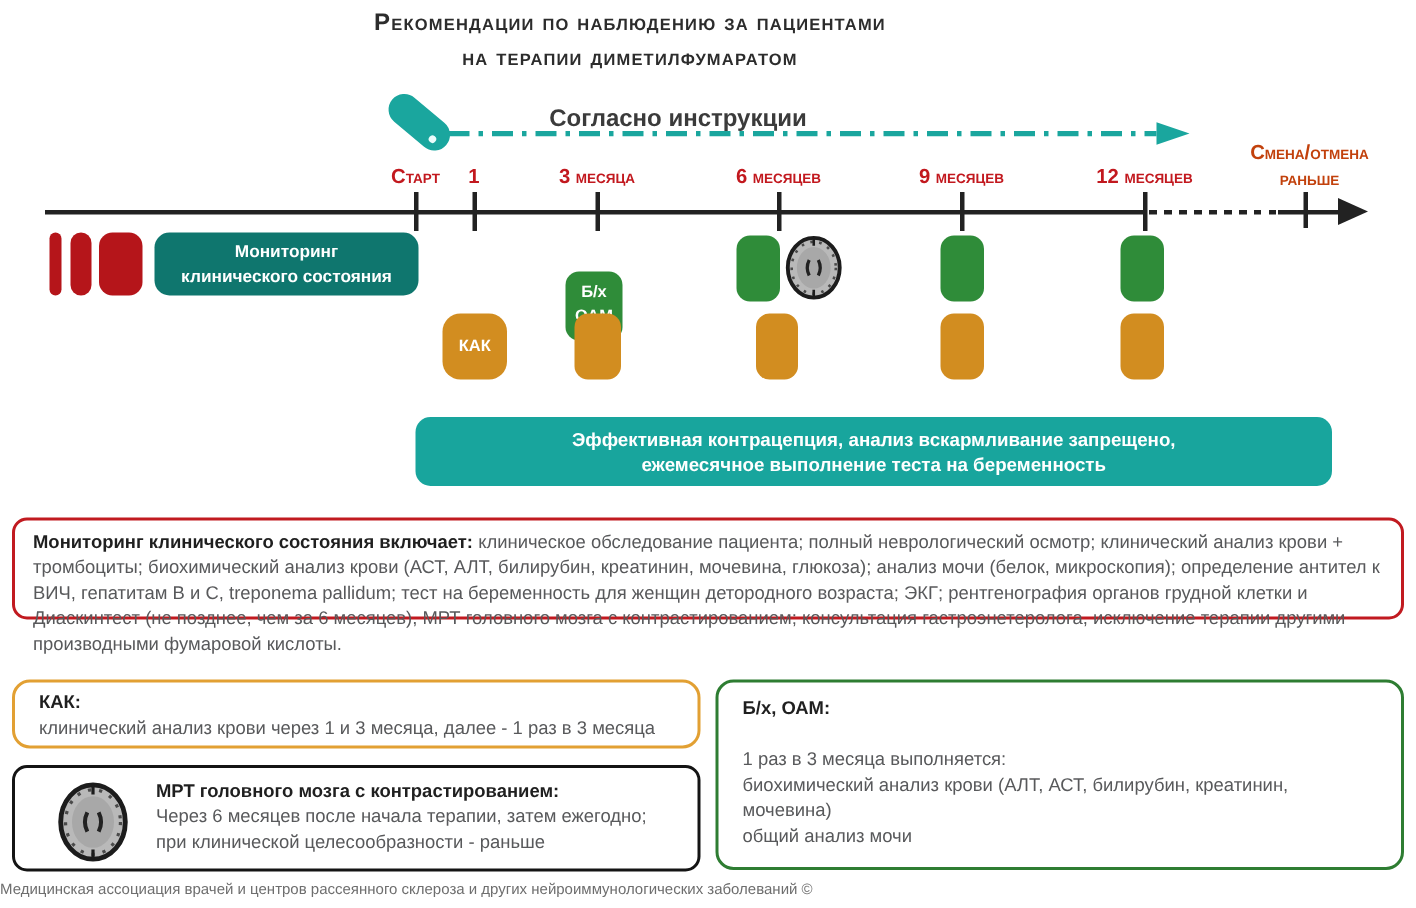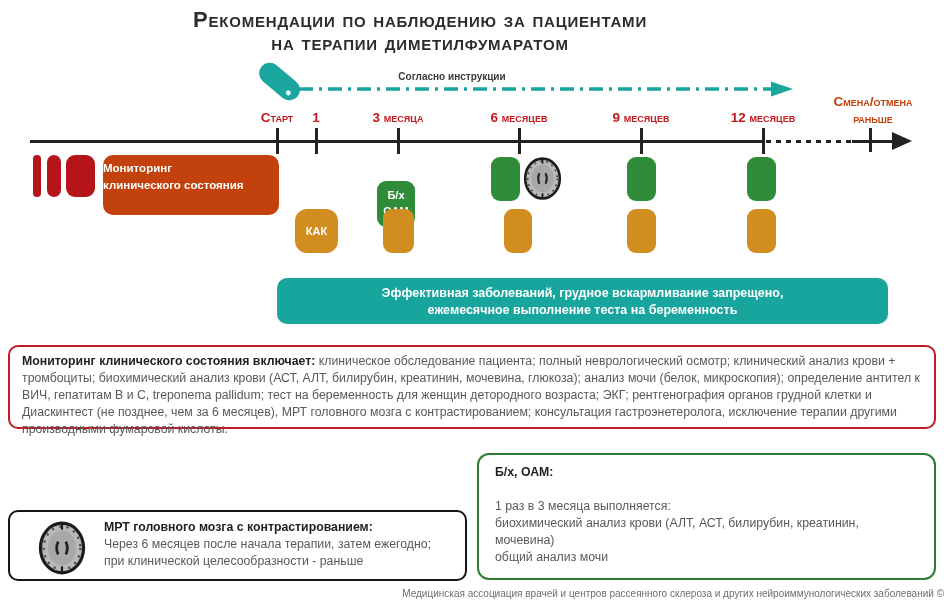--- a/index.html
+++ b/index.html
@@ -2,35 +2,35 @@
 <html><head>
 <meta charset="utf-8">
 <style>
   * { margin:0; padding:0; box-sizing:border-box; }
   html,body { background:#ffffff; }
   body { font-family:"Liberation Sans", sans-serif; }
   #canvas { position:relative; width:944px; height:605px; background:#fff; overflow:hidden; }
 
   
   .title-line { position:absolute; left:0; width:840px; text-align:center;
-    font-weight:700; font-size:22px; letter-spacing:.8px; color:#2c2c2c;
+    font-weight:700; font-size:16px; letter-spacing:.8px; color:#2c2c2c;
     font-variant:small-caps; }
   .title-1 { top:7px; }
   .title-2 { top:30px; }
 
   
   .pill { position:absolute; left:256px; top:71px; width:47px; height:21px;
     background:#1aa69e; border-radius:12px; transform:rotate(40deg); }
   .pill::after { content:""; position:absolute; right:7px; bottom:5px; width:5px; height:5px;
     background:#eafcfb; border-radius:50%; }
 
   
   .instr-arrow { position:absolute; left:297px; top:80px; }
   .instr-label { position:absolute; left:452px; top:71px; transform:translateX(-50%);
-    font-size:10px; font-weight:700; color:#3b3b3b; white-space:nowrap; }
+    font-size:16px; font-weight:700; color:#3b3b3b; white-space:nowrap; }
 
   
   .tl-line   { position:absolute; left:30px;  top:140px; width:734px; height:3px; background:#222; }
   .tl-dotted { position:absolute; left:766px; top:140px; width:88px;  height:3px;
     background:repeating-linear-gradient(90deg,#222 0 5px,transparent 5px 10px); }
   .tl-solid2 { position:absolute; left:852px; top:140px; width:42px; height:3px; background:#222; }
   .tl-head   { position:absolute; left:892px; top:132px; width:0; height:0;
     border-top:9px solid transparent; border-bottom:9px solid transparent; border-left:20px solid #222; }
   .tick { position:absolute; top:128px; width:3px; height:26px; background:#222; }
   .tk0{left:276px;} .tk1{left:315px;} .tk2{left:397px;} .tk3{left:518px;}
@@ -42,23 +42,23 @@
   .tlbl4{left:641px;} .tlbl5{left:763px;}
   .end-label { position:absolute; left:873px; top:93px; transform:translateX(-50%);
     text-align:center; font-size:13.5px; font-weight:700; color:#c2410c;
     font-variant:small-caps; line-height:17px; white-space:nowrap; }
 
   
   .redbar { position:absolute; top:155px; background:#b5151a; }
   .rb1 { left:33px; width:8px;  height:42px; border-radius:4px; }
   .rb2 { left:47px; width:14px; height:42px; border-radius:7px; }
   .rb3 { left:66px; width:29px; height:42px; border-radius:9px; }
-  .monitoring-box { position:absolute; left:103px; top:155px; width:176px; height:60px;
-    background:#c2410c; border-radius:10px; color:#fff; font-weight:700; font-size:11.5px;
-    line-height:17px; padding-top:5px; }
+  .monitoring-box { position:absolute; left:103px; top:155px; width:176px; height:42px;
+    background:#0f766e; border-radius:10px; color:#fff; font-weight:700; font-size:11.5px;
+    text-align:center; line-height:17px; padding-top:5px; }
 
   
   .marker { position:absolute; border-radius:9px; color:#fff; font-weight:700;
     font-size:11px; text-align:center; }
   .m-green  { background:#2f8c39; }
   .m-orange { background:#d28d20; }
   .mk-bh   { left:377px; top:155px; width:38px; height:46px; line-height:16px; padding-top:6px;margin-top:26px; }
   .mk-g6   { left:491px; top:157px; width:29px; height:44px; }
   .mk-g9   { left:627px; top:157px; width:29px; height:44px; }
   .mk-g12  { left:747px; top:157px; width:29px; height:44px; }
@@ -71,34 +71,34 @@
 
   
   .banner { position:absolute; left:277px; top:278px; width:611px; height:46px;
     background:#18a59d; border-radius:10px; color:#fff; font-weight:700; font-size:12.5px;
     text-align:center; line-height:16.5px; padding-top:7px; }
 
   
   .info-box { position:absolute; background:#fff; border-radius:12px;
     font-size:12.3px; color:#58595b; line-height:17px; }
   .ib-title { font-weight:700; color:#1f1f1f; }
-  .box-monitoring { left:8px;  top:345px; width:928px; height:84px;
+  .box-monitoring { left:8px;  top:345px; width:928px; height:68px;
     border:2.5px solid #c11a20; border-radius:10px; padding:6px 12px; }
   .box-kak  { left:8px;  top:453px; width:459px; height:46px;
     border:2.5px solid #e2a033; padding:5px 16px; }
   .box-bh   { left:477px; top:453px; width:459px; height:127px;
     border:2.5px solid #2e7d32; padding:9px 16px; }
   .box-bh .gap { height:17px; }
   .box-mrt  { left:8px; top:510px; width:459px; height:71px;
     border:2.5px solid #141414; border-radius:10px; padding:7px 10px; }
   .box-mrt .mrt-text { margin-left:84px; }
   .brain-lg { position:absolute; left:24px; top:8px; width:56px; height:56px; }
 
   
-  .footer { position:absolute; left:0; top:588px; width:944px; text-align:right;
+  .footer { position:absolute; left:0; top:588px; width:944px; text-align:left;
     font-size:10px; color:#6e6e6e; }
 </style>
 </head>
 <body>
 
 <div id="canvas">
 
   <div class="title-line title-1">Рекомендации по наблюдению за пациентами</div>
   <div class="title-line title-2">на терапии диметилфумаратом</div>
 
@@ -158,28 +158,32 @@
     <path d="M27.5 20 q3 6 0 12" stroke="#222" stroke-width="2.5" fill="none"></path>
   </svg>
 
   <div class="marker m-orange mk-kak">КАК</div>
   <div class="marker m-orange mk-o3"></div>
   <div class="marker m-orange mk-o6"></div>
   <div class="marker m-orange mk-o9"></div>
   <div class="marker m-orange mk-o12"></div>
 
   <div class="banner">
-    <div>Эффективная заболеваний, грудное вскармливание запрещено,</div>
+    <div>Эффективная контрацепция, анализ вскармливание запрещено,</div>
     <div>ежемесячное выполнение теста на беременность</div>
   </div>
 
   <div class="info-box box-monitoring">
     <span class="ib-title">Мониторинг клинического состояния включает: </span><span>клиническое обследование пациента; полный неврологический осмотр; клинический анализ крови + тромбоциты; биохимический анализ крови (АСТ, АЛТ, билирубин, креатинин, мочевина, глюкоза); анализ мочи (белок, микроскопия); определение антител к ВИЧ, гепатитам В и С, treponema pallidum; тест на беременность для женщин детородного возраста; ЭКГ; рентгенография органов грудной клетки и Диаскинтест (не позднее, чем за 6 месяцев), МРТ головного мозга с контрастированием; консультация гастроэнетеролога, исключение терапии другими производными фумаровой кислоты.</span>
   </div>
 
+  <div class="info-box box-kak">
+    <div class="ib-title">КАК:</div>
+    <div>клинический анализ крови через 1 и 3 месяца, далее - 1 раз в 3 месяца</div>
+  </div>
 
   <div class="info-box box-bh">
     <div class="ib-title">Б/х, ОАМ:</div>
     <div class="gap"></div>
     <div>1 раз в 3 месяца выполняется:</div>
     <div>биохимический анализ крови (АЛТ, АСТ, билирубин, креатинин, мочевина)</div>
     <div>общий анализ мочи</div>
   </div>
 
   <div class="info-box box-mrt">

